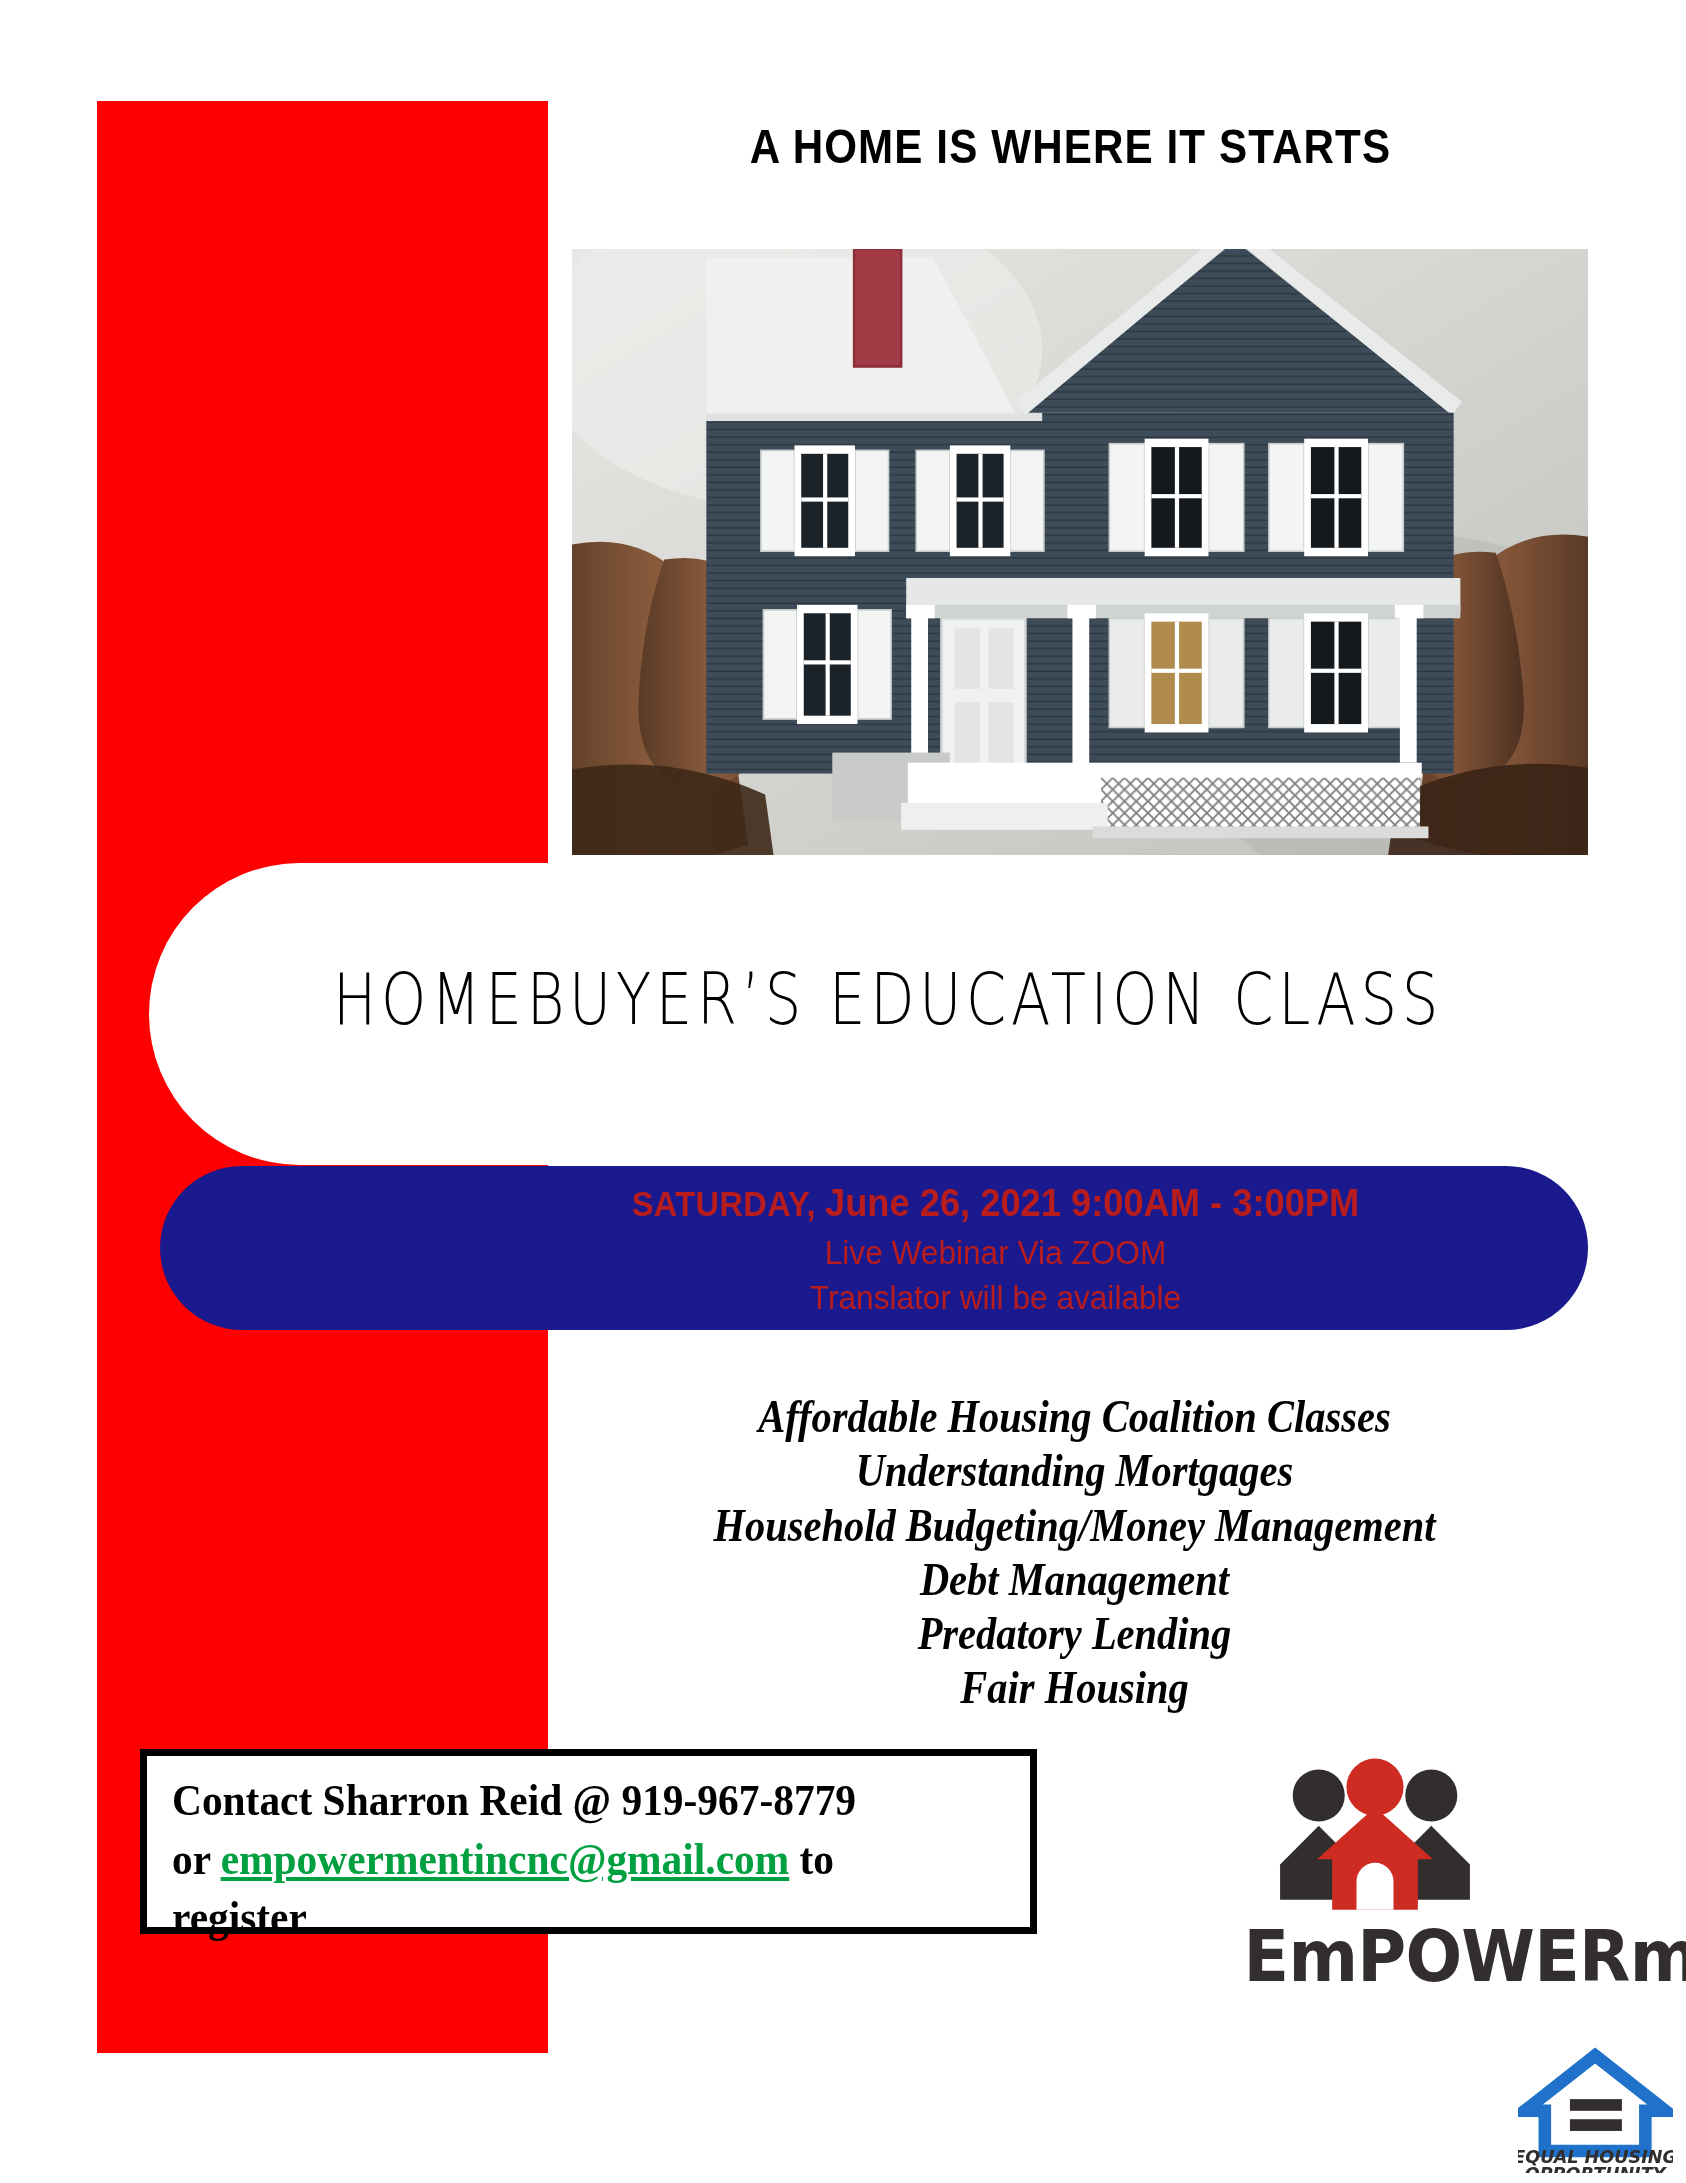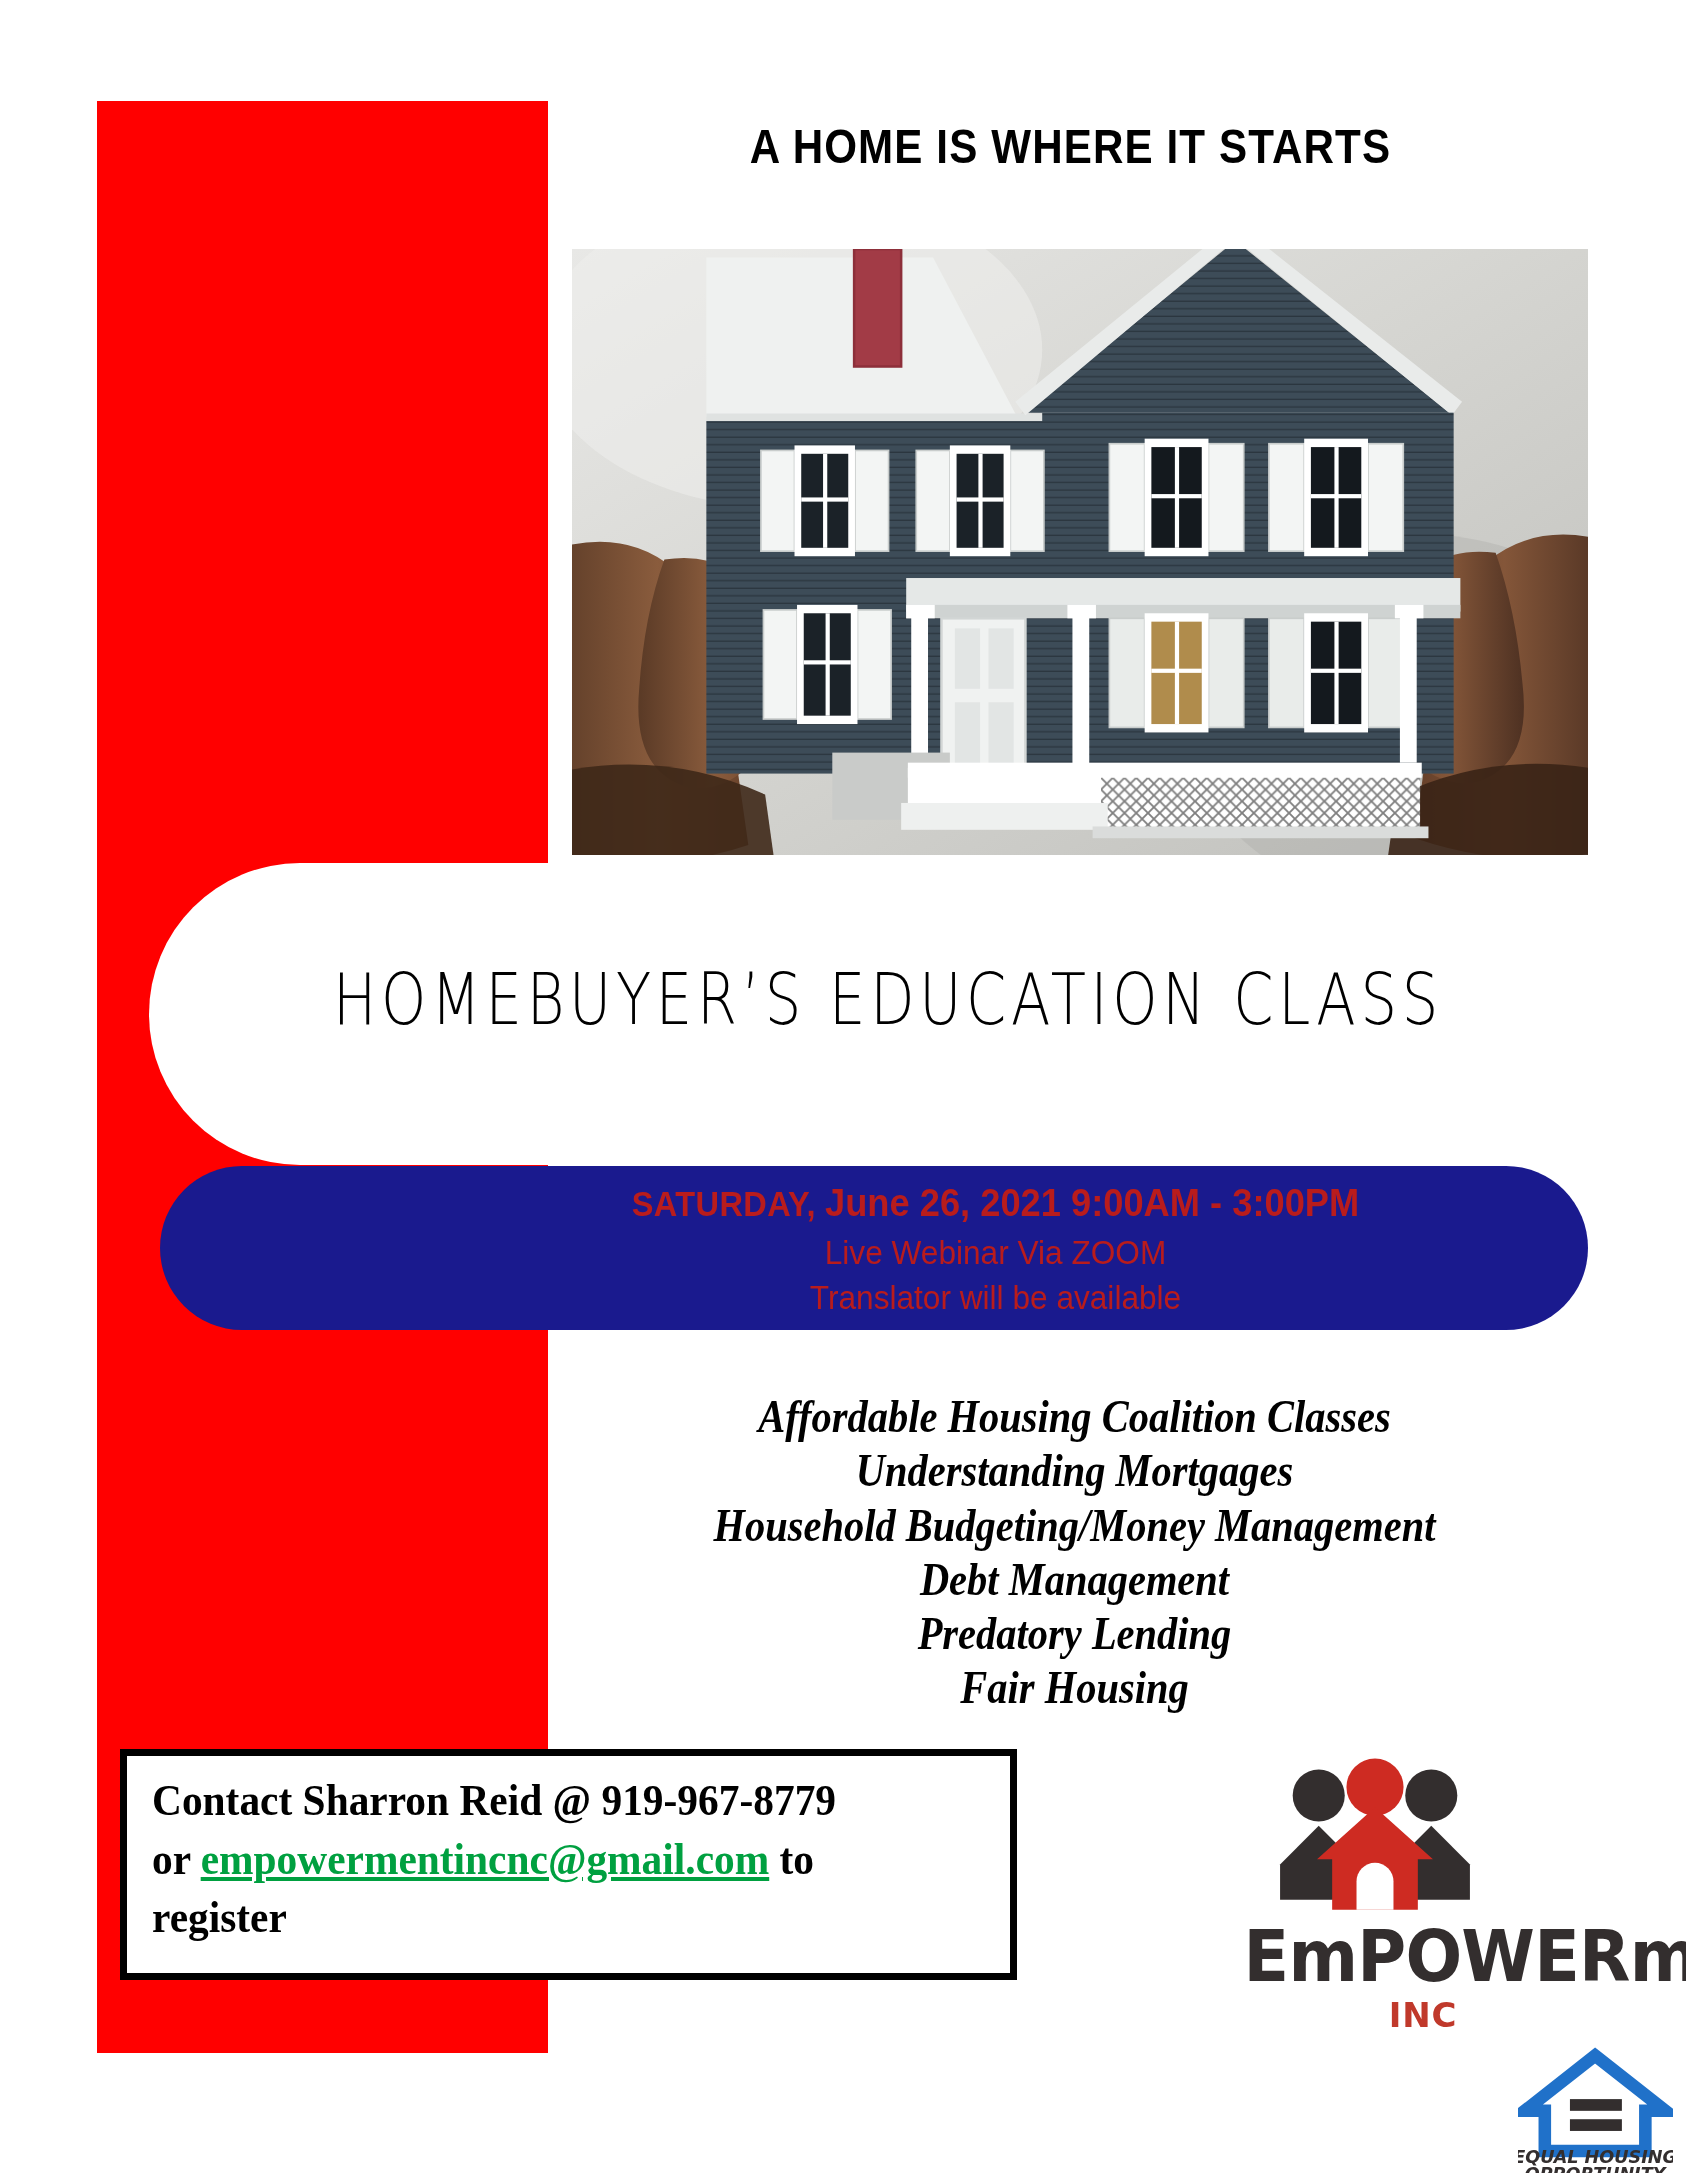--- a/index.html
+++ b/index.html
@@ -50,21 +50,21 @@
                 transform:scaleX(.93);transform-origin:center top;}
 
   
   .class-list{position:absolute;left:554px;top:1354px;width:1041px;text-align:center;
               font-family:"Liberation Serif",serif;font-style:italic;font-weight:bold;
               color:#000;z-index:6;margin-top:36px;}
   .class-list div{font-size:46px;line-height:1.18;white-space:nowrap;
                   transform:scaleX(.88);transform-origin:center center;}
 
   
-  .contact-box{position:absolute;left:120px;top:1749px;width:897px;height:231px;
+  .contact-box{position:absolute;left:140px;top:1749px;width:897px;height:185px;
                background:#FFFFFF;border:7.6px solid #000;box-sizing:border-box;z-index:9;}
   .contact-text{position:absolute;left:25px;top:15px;width:848px;
                 font-family:"Liberation Serif",serif;font-weight:bold;
                 font-size:45px;line-height:1.30;color:#000;
                 transform:scaleX(.92);transform-origin:left top;}
   .email{color:#00A040;text-decoration:underline;}
 
   
   .emp-logo{position:absolute;left:1251px;top:1755px;width:437px;height:302px;z-index:9;}
   .emp-mark{position:absolute;left:18.5px;top:0;width:210px;height:160px;}
@@ -275,21 +275,20 @@
 
       <circle cx="192" cy="48" r="31" fill="#332E2E"></circle>
       <path d="M146 130 L192 84 L238 130 L238 172 L146 172 Z" fill="#332E2E"></path>
 
       <circle cx="125" cy="38" r="34" fill="#CE2B22"></circle>
       <path d="M56 124 L125 62 L194 124 L176 124 L176 184 L74 184 L74 124 Z" fill="#CE2B22"></path>
       <path d="M103 184 L103 150 a22 22 0 0 1 44 0 L147 184 Z" fill="#FFFFFF"></path>
     </svg>
   </div>
   <div class="emp-word">EmPOWERment</div>
-  <div class="emp-inc">INC</div>
 </div>
 
 <div class="eho">
   <svg viewBox="0 0 185 150" width="155" height="126">
     <path d="M92 10 L176 76 L152 76 L152 124 L32 124 L32 76 L8 76 Z" fill="none" stroke="#2071C9" stroke-width="15" stroke-linejoin="miter"></path>
     <rect x="62" y="62" width="62" height="14" fill="#332E2E"></rect>
     <rect x="62" y="86" width="62" height="14" fill="#332E2E"></rect>
     <text x="92" y="138" text-anchor="middle" fill="#332E2E" font-family="DejaVu Sans, sans-serif" font-size="21" font-weight="bold">EQUAL HOUSING</text>
     <text x="92" y="158" text-anchor="middle" fill="#332E2E" font-family="DejaVu Sans, sans-serif" font-size="21" font-weight="bold">OPPORTUNITY</text>
   </svg>

